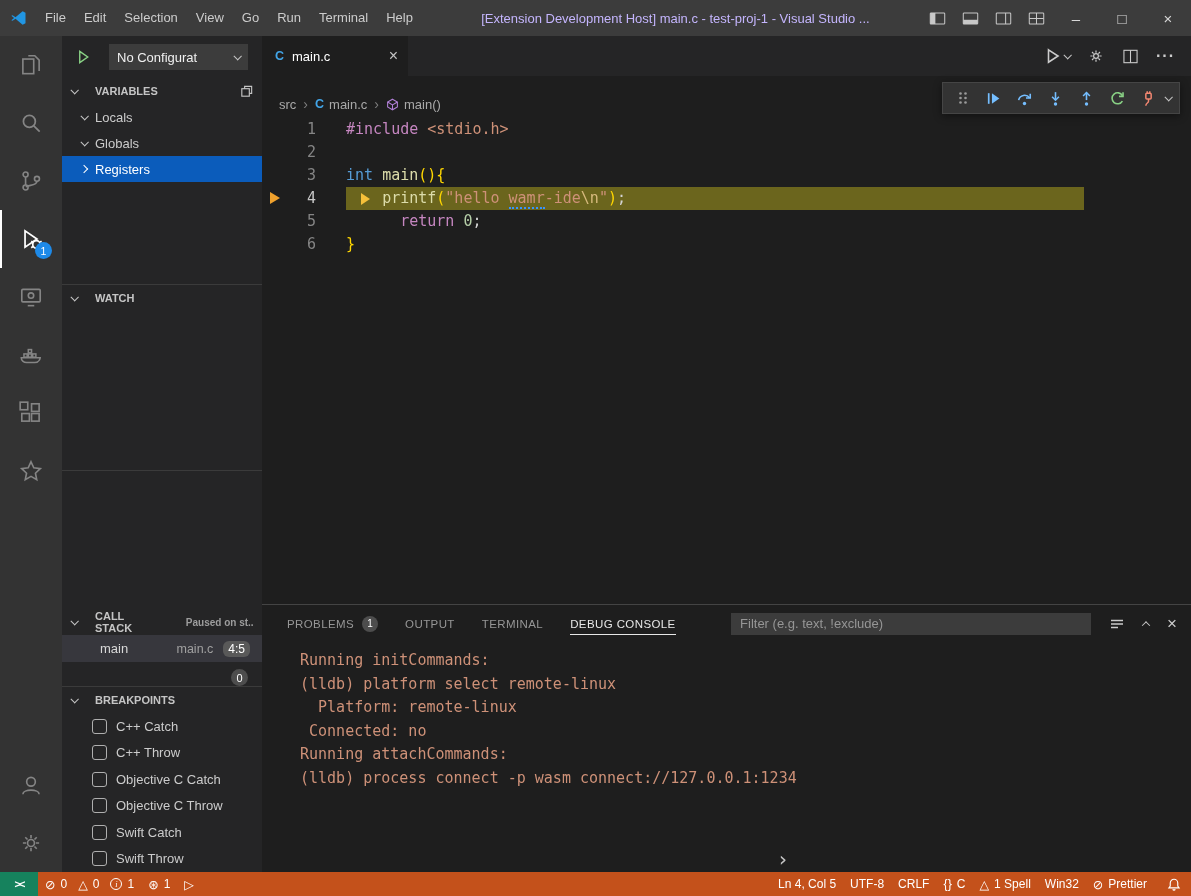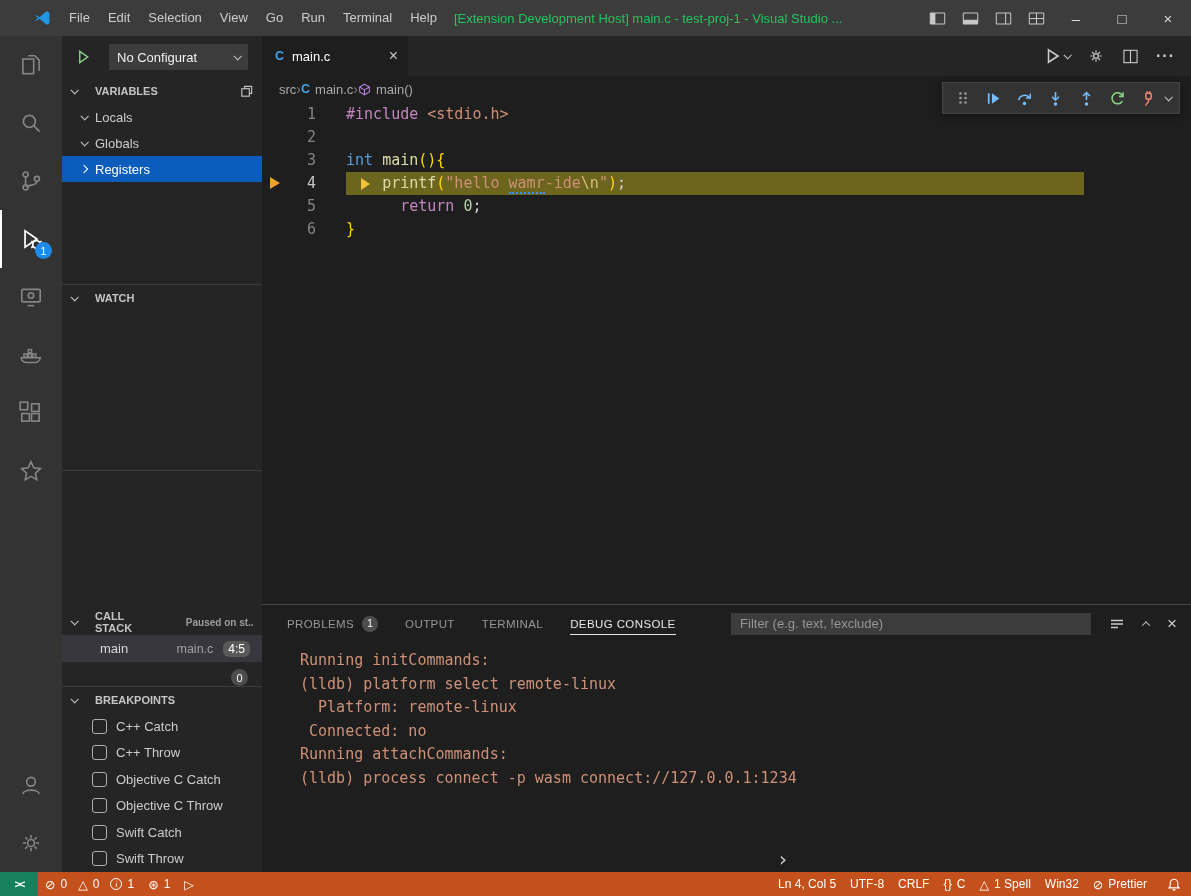--- a/index.html
+++ b/index.html
@@ -1,25 +1,25 @@
 <!DOCTYPE html>
 <html style="--statusbar: #C4511B; --remote: #16825D; --selection: #0B5CBB; --badge: #1E8AE8; --current-line: #6B651D; --console-text: #CE9178; --tab-underline: #E7E7E7;"><head>
 <meta charset="utf-8">
 <style>
   html,body{margin:0;padding:0;width:1191px;height:896px;overflow:hidden;
     background:#1E1E1E;font-family:"Liberation Sans",sans-serif;color:#CCCCCC;}
   *{box-sizing:border-box;}
   .window{display:flex;flex-direction:column;width:1191px;height:896px;}
 
   
-  .titlebar{height:36px;background:#3C3C3C;display:flex;align-items:center;flex:none;padding-left:24px;}
+  .titlebar{height:36px;background:#3C3C3C;display:flex;align-items:center;flex:none;}
   .logo-wrap{width:36px;display:flex;justify-content:center;align-items:center;}
   .menus{display:flex;}
   .menu-item{padding:0 9px;font-size:13px;line-height:36px;color:#CCCCCC;cursor:default;}
-  .tb-title{flex:1;text-align:left;font-size:13px;color:#22c55e;white-space:nowrap;overflow:hidden;padding:0 8px;}
+  .tb-title{flex:1;text-align:center;font-size:13px;color:#c4b5fd;white-space:nowrap;overflow:hidden;padding:0 8px;}
   .layout-icons{display:flex;gap:16px;align-items:center;margin-right:8px;}
   .win-controls{display:flex;}
   .win-btn{width:46px;height:36px;display:flex;align-items:center;justify-content:center;font-size:15px;color:#D8D8D8;}
 
   
   .main{flex:1;display:flex;min-height:0;}
 
   
   .activitybar{width:62px;background:#333333;display:flex;flex-direction:column;align-items:center;flex:none;}
   .act-icon{width:62px;height:58px;display:flex;align-items:center;justify-content:center;position:relative;color:#858585;}
@@ -61,21 +61,21 @@
 
   
   .editor-col{flex:1;display:flex;flex-direction:column;min-width:0;background:#1E1E1E;position:relative;}
   .tabbar{height:40px;background:#252526;display:flex;align-items:stretch;flex:none;}
   .tab{width:146px;background:#1E1E1E;display:flex;align-items:center;gap:8px;padding:0 10px 0 13px;font-size:13px;color:#FFFFFF;}
   .c-badge{color:#42A5E8;font-weight:bold;font-size:12.5px;font-family:"Liberation Sans",sans-serif;}
   .tab-close{margin-left:auto;font-size:16px;color:#C5C5C5;}
   .editor-actions{margin-left:auto;display:flex;align-items:center;gap:17px;padding-right:16px;color:#CCCCCC;}
   .ea-run{display:flex;align-items:center;gap:2px;}
   .more-dots{font-size:16px;font-weight:bold;letter-spacing:1px;color:#CCCCCC;}
-  .breadcrumb{height:26px;display:flex;align-items:center;padding-left:17px;font-size:13px;color:#A9A9A9;flex:none;}
+  .breadcrumb{height:26px;display:flex;align-items:center;padding-left:17px;gap:7px;font-size:13px;color:#A9A9A9;flex:none;margin-top:15px;}
   .bc-sep{color:#7E7E7E;font-size:14px;}
   .bc-item{display:flex;align-items:center;gap:5px;}
 
   .code-area{flex:1;position:relative;font-family:"DejaVu Sans Mono",monospace;font-size:15px;line-height:23px;padding-top:1px;overflow:hidden;}
   .codeline{display:flex;height:23px;}
   .gutter{width:84px;flex:none;position:relative;color:#858585;text-align:right;}
   .lnum{display:block;padding-right:30px;}
   .codeline.current .lnum{color:#C6C6C6;}
   .codetext{white-space:pre;position:relative;color:#D4D4D4;}
   .codeline.current .codetext{background:var(--current-line,#6B651D);width:738px;flex:none;}

